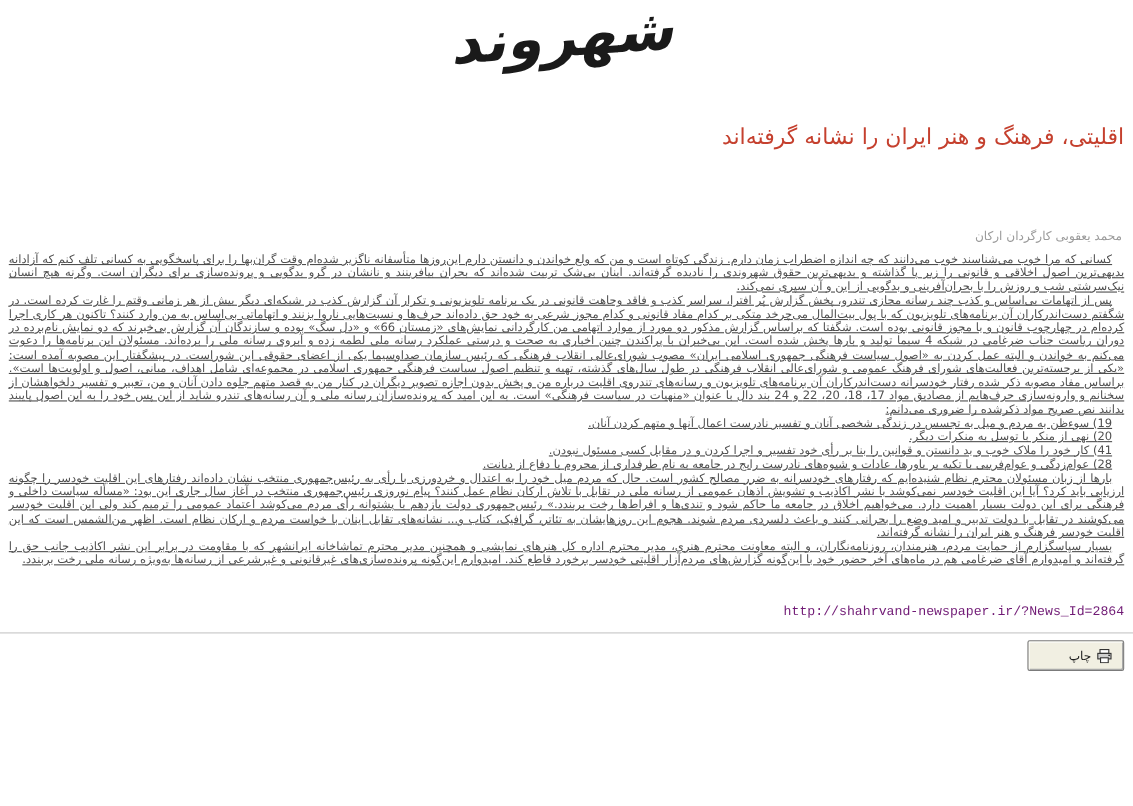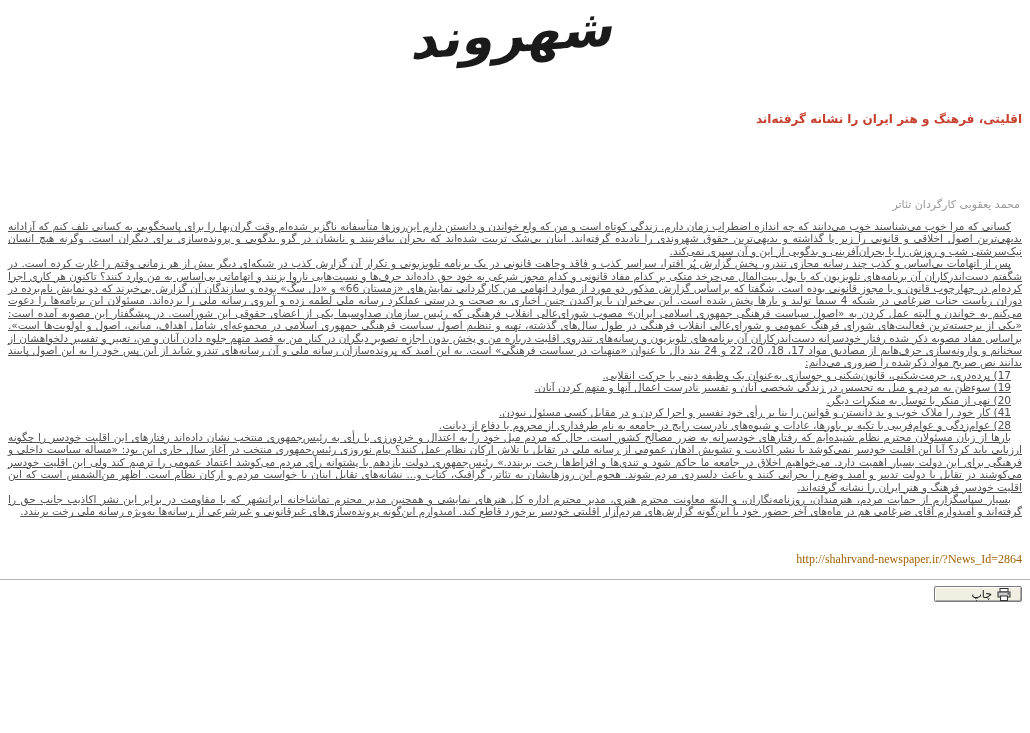--- a/index.html
+++ b/index.html
@@ -21,55 +21,55 @@
     display:inline-block;
     font-family:"DejaVu Sans",sans-serif;
     font-size:52px;font-weight:bold;color:#1a1a1a;
     transform:skewX(-14deg) rotate(-4deg);
     letter-spacing:-2px;
   }
   .headline{
     direction:rtl;text-align:right;
     margin:26px 8px 0 8px;
     color:var(--headline_red);
-    font-size:12px;font-weight:bold;
+    font-size:20px;font-weight:normal;
   }
   .byline{
     direction:rtl;text-align:right;
     margin:72px 10px 0 10px;
     color:var(--byline_gray);
     font-size:11px;
   }
   .article-body{
     direction:rtl;
     margin:9px 8px 0 8px;
     color:var(--body_gray);
     font-size:10.5px;line-height:12.4px;
     text-align:justify;
   }
   .article-body p{margin:0;text-indent:11px;text-decoration:underline;}
   .source-url{
     direction:ltr;text-align:right;
     margin:34px 8px 0 8px;
-    font-family:Liberation Serif, serif;
-    font-size:12px;color:#a16207;
+    font-family:Liberation Mono, monospace;
+    font-size:12px;color:#701a75;
   }
   .footer-divider{
     margin-top:12px;border:none;
     border-top:1px solid #b5b5b5;
     border-bottom:1px solid #ffffff;
   }
   .print-row{
     direction:ltr;text-align:right;
     margin-top:5px;padding-right:8px;
   }
   .print-btn{
     direction:rtl;
     display:inline-flex;align-items:center;gap:5px;
-    min-width:88px;height:16px;
+    min-width:88px;height:28px;
     padding:1px 10px;
     background:var(--button_face);
     border:1px solid #7b7b7b;border-radius:2px;
     box-shadow:inset 1px 1px 0 #ffffff, inset -1px -1px 0 #a9a9a9;
     font-family:"DejaVu Sans",sans-serif;
     font-size:11px;color:#1a1a1a;
     cursor:pointer;
   }
   .print-icon{display:inline-flex;align-items:center;}
 </style>
@@ -77,26 +77,25 @@
 <body>
 
 <div class="page">
 
   <div class="logo-wrap">
     <span class="logo">شهروند</span>
   </div>
 
   <h1 class="headline">اقلیتی، فرهنگ و هنر ایران را نشانه گرفته‌اند</h1>
 
-  <div class="byline">محمد یعقوبی کارگردان تئاتر</div>
+  <div class="byline">محمد یعقوبی کارگردان ارکان</div>
 
   <div class="article-body">
     <p>کسانی که مرا خوب می‌شناسند خوب می‌دانند که چه اندازه اضطراب زمان دارم. زندگی کوتاه است و من که ولع خواندن و دانستن دارم این‌روزها متأسفانه ناگزیر شده‌ام وقت گران‌بها را برای پاسخگویی به کسانی تلف کنم که آزادانه بدیهی‌ترین اصول اخلاقی و قانونی را زیر پا گذاشته و بدیهی‌ترین حقوق شهروندی را نادیده گرفته‌اند. اینان بی‌شک تربیت شده‌اند که بحران بیافرینند و نانشان در گرو بدگویی و پرونده‌سازی برای دیگران است. وگرنه هیچ انسان نیک‌سرشتی شب و روزش را با بحران‌آفرینی و بدگویی از این و آن سپری نمی‌کند.</p>
     <p>پس از اتهامات بی‌اساس و کذب چند رسانه مجازی تندرو، پخش گزارش پُر افترا، سراسر کذب و فاقد وجاهت قانونی در یک برنامه تلویزیونی و تکرار آن گزارش کذب در شبکه‌ای دیگر بیش از هر زمانی وقتم را غارت کرده است. در شگفتم دست‌اندرکاران آن برنامه‌های تلویزیون که با پول بیت‌المال می‌چرخد متکی بر کدام مفاد قانونی و کدام مجوز شرعی به خود حق داده‌اند حرف‌ها و نسبت‌هایی ناروا بزنند و اتهاماتی بی‌اساس به من وارد کنند؟ تاکنون هر کاری اجرا کرده‌ام در چهارچوب قانون و با مجوز قانونی بوده است. شگفتا که براساس گزارش مذکور دو مورد از موارد اتهامی من کارگردانی نمایش‌های «زمستان 66» و «دل سگ» بوده و سازندگان آن گزارش بی‌خبرند که دو نمایش نام‌برده در دوران ریاست جناب ضرغامی در شبکه 4 سیما تولید و بارها پخش شده است. این بی‌خبران با پراکندن چنین اخباری به صحت و درستی عملکرد رسانه ملی لطمه زده و آبروی رسانه ملی را برده‌اند. مسئولان این برنامه‌ها را دعوت می‌کنم به خواندن و البته عمل کردن به «اصول سیاست فرهنگی جمهوری اسلامی ایران» مصوب شورای‌عالی انقلاب فرهنگی که رئیس سازمان صداوسیما یکی از اعضای حقوقی این شوراست. در پیشگفتار این مصوبه آمده است: «یکی از برجسته‌ترین فعالیت‌های شورای فرهنگ عمومی و شورای‌عالی انقلاب فرهنگی در طول سال‌های گذشته، تهیه و تنظیم اصول سیاست فرهنگی جمهوری اسلامی در مجموعه‌ای شامل اهداف، مبانی، اصول و اولویت‌ها است». براساس مفاد مصوبه ذکر شده رفتار خودسرانه دست‌اندرکاران آن برنامه‌های تلویزیون و رسانه‌های تندروی اقلیت درباره من و پخش بدون اجازه تصویر دیگران در کنار من به قصد متهم جلوه دادن آنان و من، تعبیر و تفسیر دلخواهشان از سخنانم و وارونه‌سازی حرف‌هایم از مصادیق مواد 17، 18، 20، 22 و 24 بند دال با عنوان «منهیات در سیاست فرهنگی» است. به این امید که پرونده‌سازان رسانه ملی و آن رسانه‌های تندرو شاید از این پس خود را به این اصول پایبند بدانند نص صریح مواد ذکرشده را ضروری می‌دانم:</p>
-    <p>17) پرده‌دری، حرمت‌شکنی، قانون‌شکنی و جوسازی به‌عنوان یک وظیفه دینی یا حرکت انقلابی.</p>
     <p>19) سوءظن به مردم و میل به تجسس در زندگی شخصی آنان و تفسیر نادرست اعمال آنها و متهم کردن آنان.</p>
     <p>20) نهی از منکر با توسل به منکرات دیگر.</p>
     <p>41) کار خود را ملاک خوب و بد دانستن و قوانین را بنا بر رأی خود تفسیر و اجرا کردن و در مقابل کسی مسئول نبودن.</p>
     <p>28) عوام‌زدگی و عوام‌فریبی با تکیه بر باورها، عادات و شیوه‌های نادرست رایج در جامعه به نام طرفداری از محروم یا دفاع از دیانت.</p>
     <p>بارها از زبان مسئولان محترم نظام شنیده‌ایم که رفتارهای خودسرانه به ضرر مصالح کشور است. حال که مردم میل خود را به اعتدال و خردورزی با رأی به رئیس‌جمهوری منتخب نشان داده‌اند رفتارهای این اقلیت خودسر را چگونه ارزیابی باید کرد؟ آیا این اقلیت خودسر نمی‌کوشد با نشر اکاذیب و تشویش اذهان عمومی از رسانه ملی در تقابل با تلاش ارکان نظام عمل کنند؟ پیام نوروزی رئیس‌جمهوری منتخب در آغاز سال جاری این بود: «مسأله سیاست داخلی و فرهنگی برای این دولت بسیار اهمیت دارد. می‌خواهیم اخلاق در جامعه ما حاکم شود و تندی‌ها و افراط‌ها رخت بربندد.» رئیس‌جمهوری دولت یازدهم با پشتوانه رأی مردم می‌کوشد اعتماد عمومی را ترمیم کند ولی این اقلیت خودسر می‌کوشند در تقابل با دولت تدبیر و امید وضع را بحرانی کنند و باعث دلسردی مردم شوند. هجوم این روزهایشان به تئاتر، گرافیک، کتاب و... نشانه‌های تقابل اینان با خواست مردم و ارکان نظام است. اظهر من‌الشمس است که این اقلیت خودسر فرهنگ و هنر ایران را نشانه گرفته‌اند.</p>
     <p>بسیار سپاسگزارم از حمایت مردم، هنرمندان، روزنامه‌نگاران، و البته معاونت محترم هنری، مدیر محترم اداره کل هنرهای نمایشی و همچنین مدیر محترم تماشاخانه ایرانشهر که با مقاومت در برابر این نشر اکاذیب جانب حق را گرفته‌اند و امیدوارم آقای ضرغامی هم در ماه‌های آخر حضور خود با این‌گونه گزارش‌های مردم‌آزار اقلیتی خودسر برخورد قاطع کند. امیدوارم این‌گونه پرونده‌سازی‌های غیرقانونی و غیرشرعی از رسانه‌ها به‌ویژه رسانه ملی رخت بربندد.</p>
   </div>
 
   <div class="source-url">http://shahrvand-newspaper.ir/?News_Id=2864</div>
 

